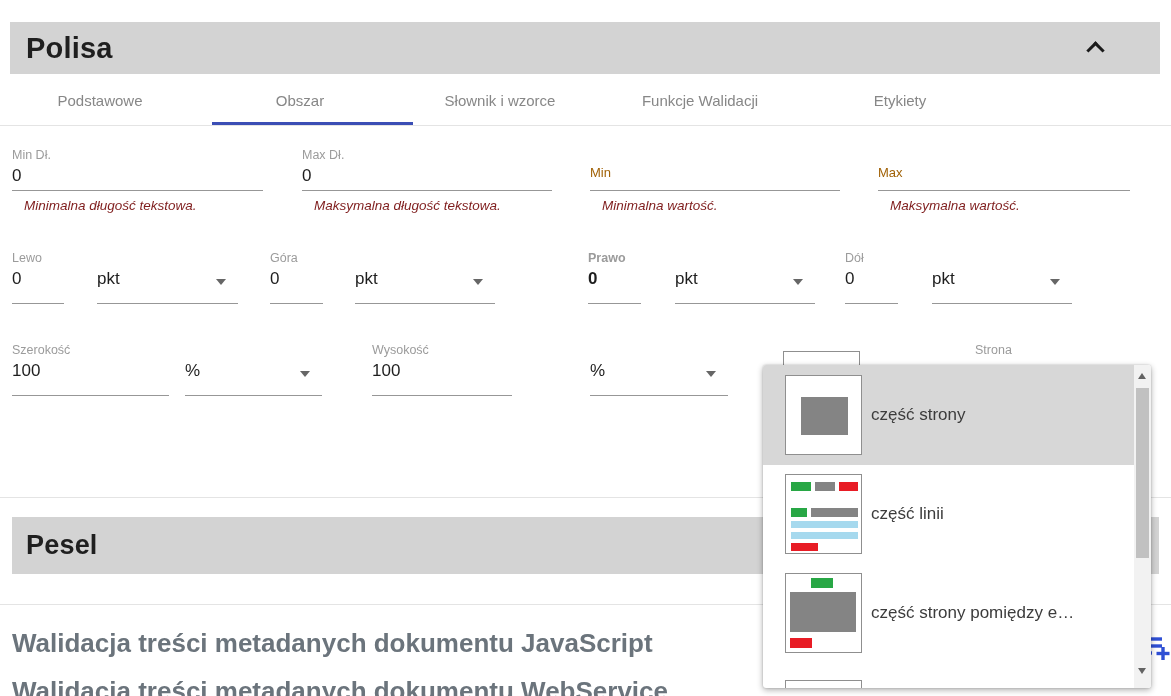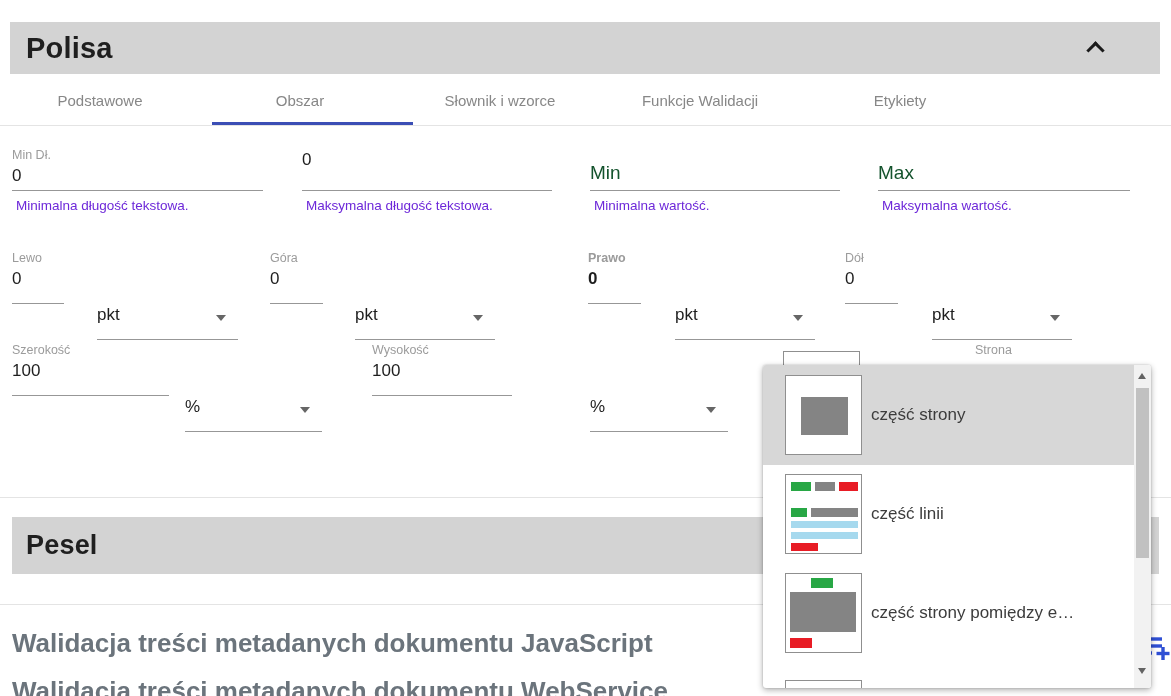--- a/index.html
+++ b/index.html
@@ -25,24 +25,24 @@
   .tabs{position:absolute;left:0;top:86px;height:30px;display:flex;}
   .tab{width:200px;text-align:center;font-size:15px;color:#878787;line-height:30px;cursor:pointer;
     overflow:hidden;white-space:nowrap;}
   .tab-underline{position:absolute;left:212px;top:122px;width:201px;height:3px;background:var(--accent);}
   .divider{position:absolute;left:0;width:1171px;height:1px;background:#e4e4e4;}
 
   
   .field{position:absolute;}
   .f-label{display:block;font-size:12.5px;color:#9b9b9b;height:16px;white-space:nowrap;}
   .f-value{font-size:17px;color:#1e1e1e;height:24px;line-height:24px;white-space:nowrap;cursor:text;}
-  .f-placeholder{font-size:19px;color:#14532d;height:26px;line-height:26px;cursor:text;}
+  .f-placeholder{font-size:13px;color:#a16207;height:26px;line-height:26px;cursor:text;}
   .f-underline{position:absolute;left:0;right:0;height:1px;background:#979797;}
-  .f-helper{position:absolute;left:4px;top:8px;font-size:13.5px;color:#6d28d9;white-space:nowrap;}
-  .f-select{cursor:pointer;margin-top:36px;}
+  .f-helper{position:absolute;left:12px;top:8px;font-size:13.5px;color:#7f1d1d;white-space:nowrap;font-style:italic;}
+  .f-select{cursor:pointer;}
   .f-arrow{position:absolute;right:12px;width:0;height:0;border-left:5px solid transparent;
     border-right:5px solid transparent;border-top:6px solid #666;}
 
   
   .strona-thumb-box{position:absolute;left:783px;top:351px;width:77px;height:76px;background:#fff;
     border:1px solid #8f8f8f;z-index:1;}
 
   
   .section-heading{position:absolute;left:12px;font-size:26px;font-weight:bold;color:#6b747c;white-space:nowrap;}
 
@@ -88,20 +88,21 @@
   <div class="tab-underline"></div>
   <div class="divider" style="top:125px;"></div>
 
   <div class="field" style="left:12px;top:148px;width:251px;">
     <label class="f-label">Min Dł.</label>
     <div class="f-value">0</div>
     <div class="f-underline" style="top:42px;"></div>
     <div class="f-helper" style="top:50px;">Minimalna długość tekstowa.</div>
   </div>
   <div class="field" style="left:302px;top:148px;width:250px;">
+    <label class="f-label">Max Dł.</label>
     <div class="f-value">0</div>
     <div class="f-underline" style="top:42px;"></div>
     <div class="f-helper" style="top:50px;">Maksymalna długość tekstowa.</div>
   </div>
   <div class="field" style="left:590px;top:160px;width:250px;">
     <div class="f-placeholder">Min</div>
     <div class="f-underline" style="top:30px;"></div>
     <div class="f-helper" style="top:38px;">Minimalna wartość.</div>
   </div>
   <div class="field" style="left:878px;top:160px;width:252px;">

